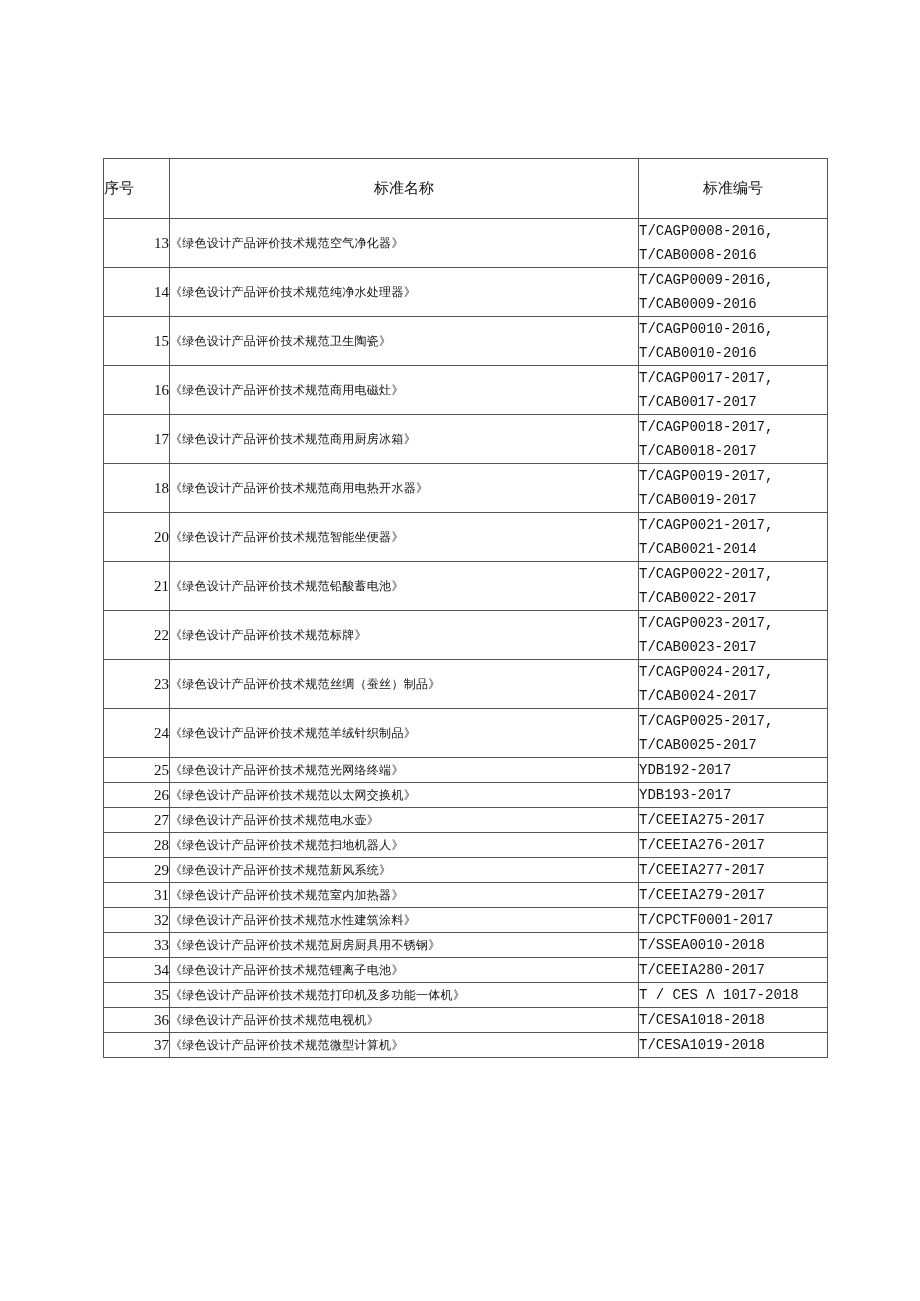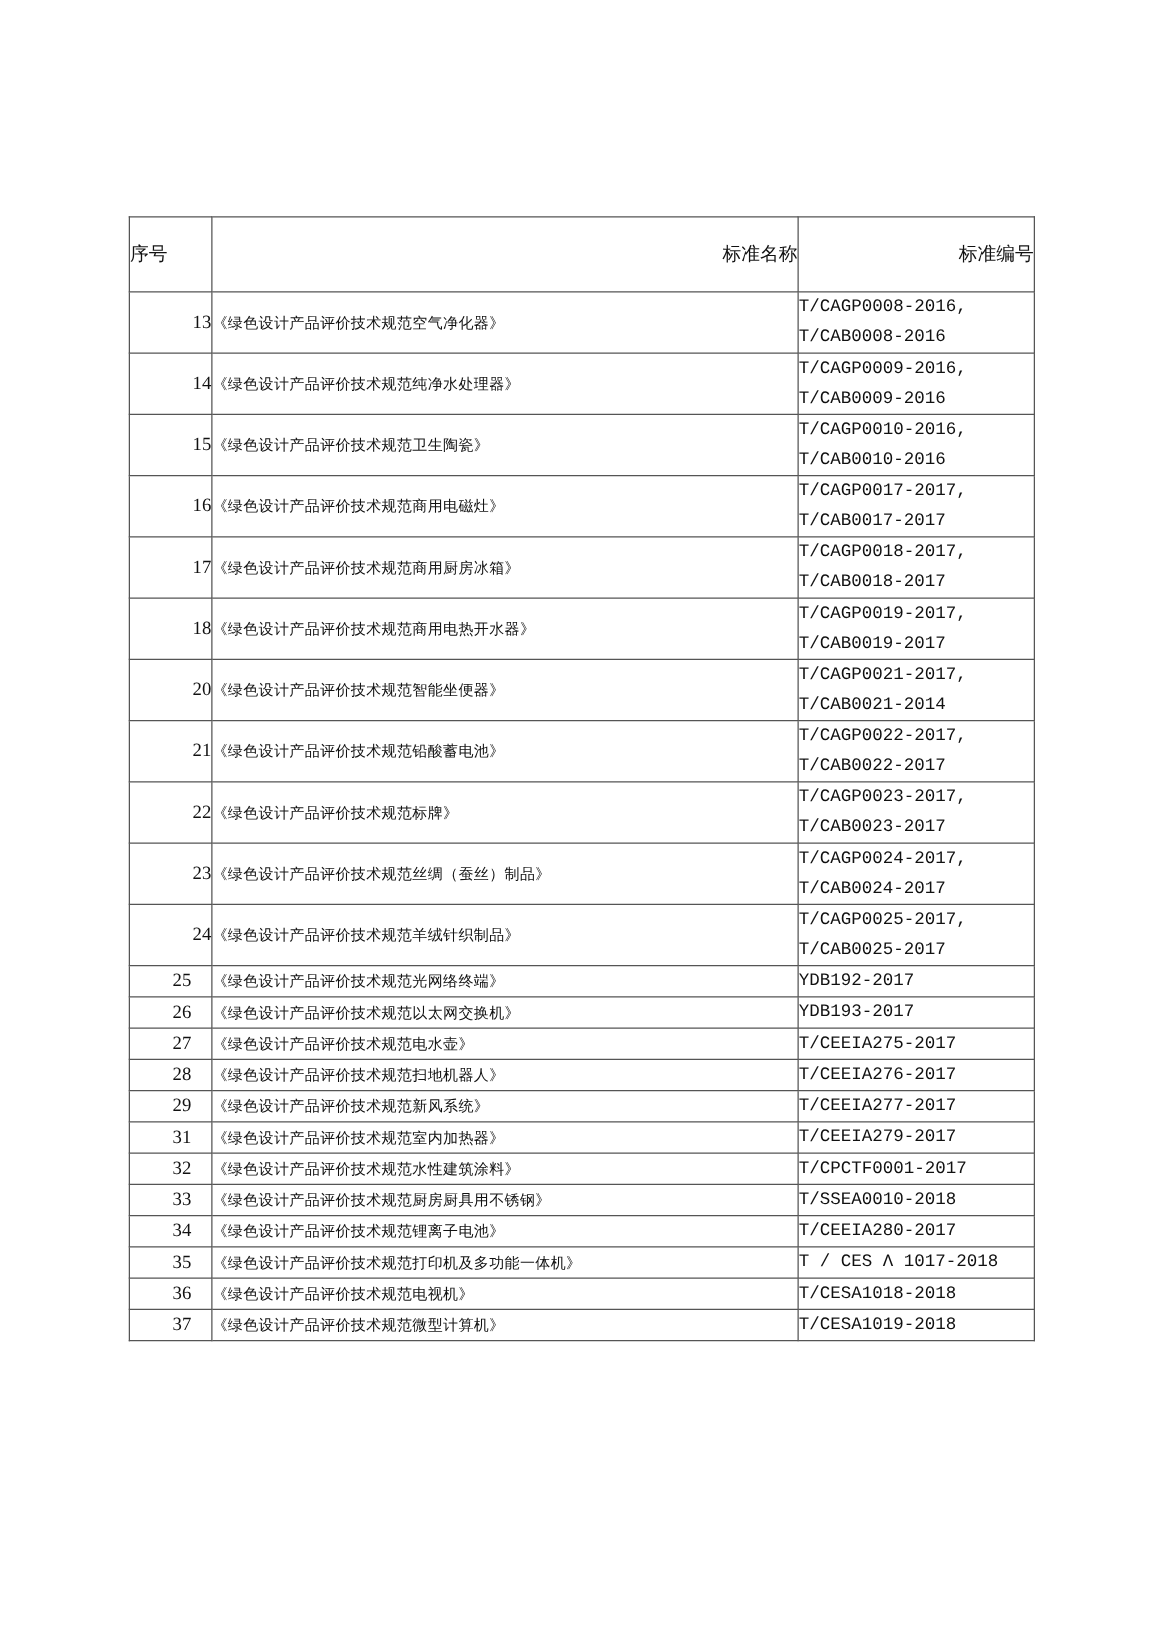--- a/index.html
+++ b/index.html
@@ -1,28 +1,28 @@
 <!DOCTYPE html>
 <html><head>
 <meta charset="utf-8">
 <style>
   html, body { margin: 0; padding: 0; background: #ffffff; }
   body { width: 920px; height: 1301px; position: relative; overflow: hidden;
          font-family: "DejaVu Serif", "Liberation Serif", serif; color: #111; }
-  table.std { position: absolute; left: 103px; top: 173px; width: 724px;
+  table.std { position: absolute; left: 103px; top: 158px; width: 724px;
               border-collapse: collapse; table-layout: fixed; }
   table.std td, table.std th { border: 1px solid #555; padding: 0; vertical-align: middle; }
   col.c1 { width: 66px; } col.c2 { width: 469px; } col.c3 { width: 189px; }
   th { height: 59px; font-family: "DejaVu Sans", "Liberation Sans", sans-serif;
-       font-weight: normal; font-size: 15px; text-align: right; }
+       font-weight: normal; font-size: 15px; text-align: center; }
   th.h1 { text-align: left; padding-left: 12px; }
   tr.tall td { height: 47.5px; }
   tr.short td { height: 23.2px; }
   td.num { text-align: right; padding-right: 16px; font-family: "Liberation Serif", serif; font-size: 15px; margin-top: 22px; }
-  tr.short td.num { padding-right: 16px; }
+  tr.short td.num { }
   td.name { padding-left: 12px; font-size: 12px; letter-spacing: 0.3px; white-space: nowrap; }
   td.code { font-family: "Liberation Mono", "DejaVu Sans Mono", monospace; font-size: 14px;
             padding-left: 0; white-space: nowrap; line-height: 24px; border-radius: 10px; }
   tr.tall td.code { vertical-align: top; }
   td.code span { display: block; }
 </style>
 </head>
 <body>
 
 <table class="std">

